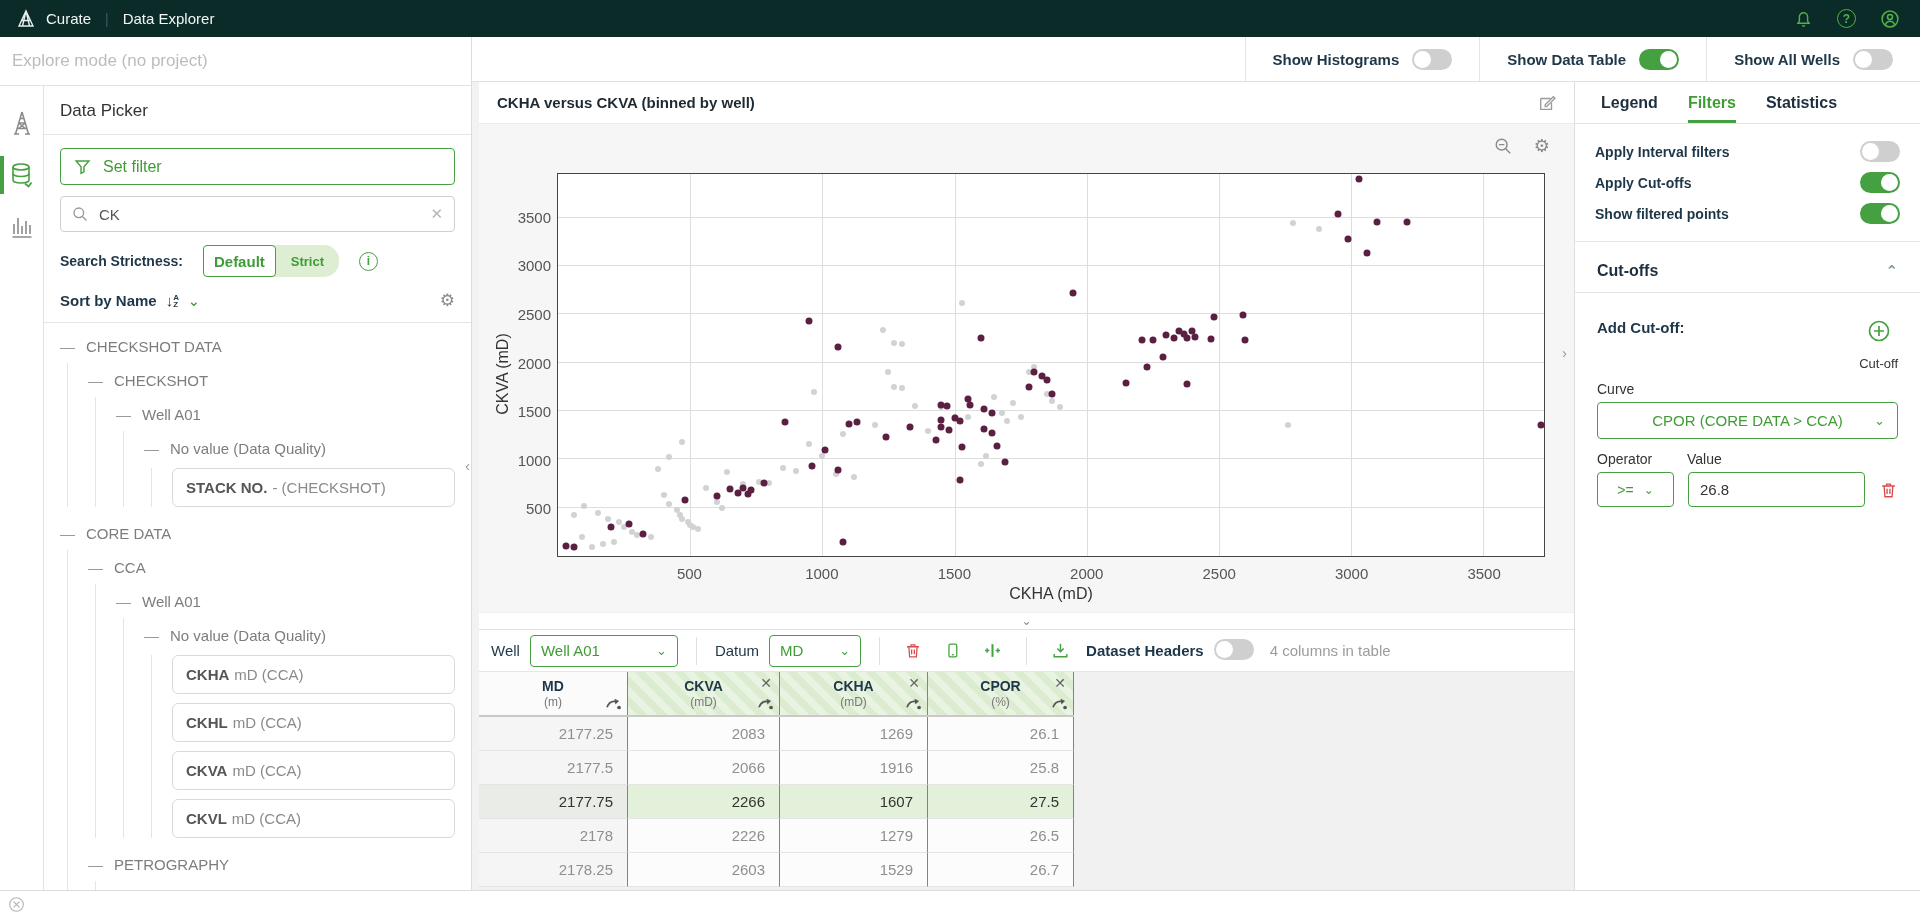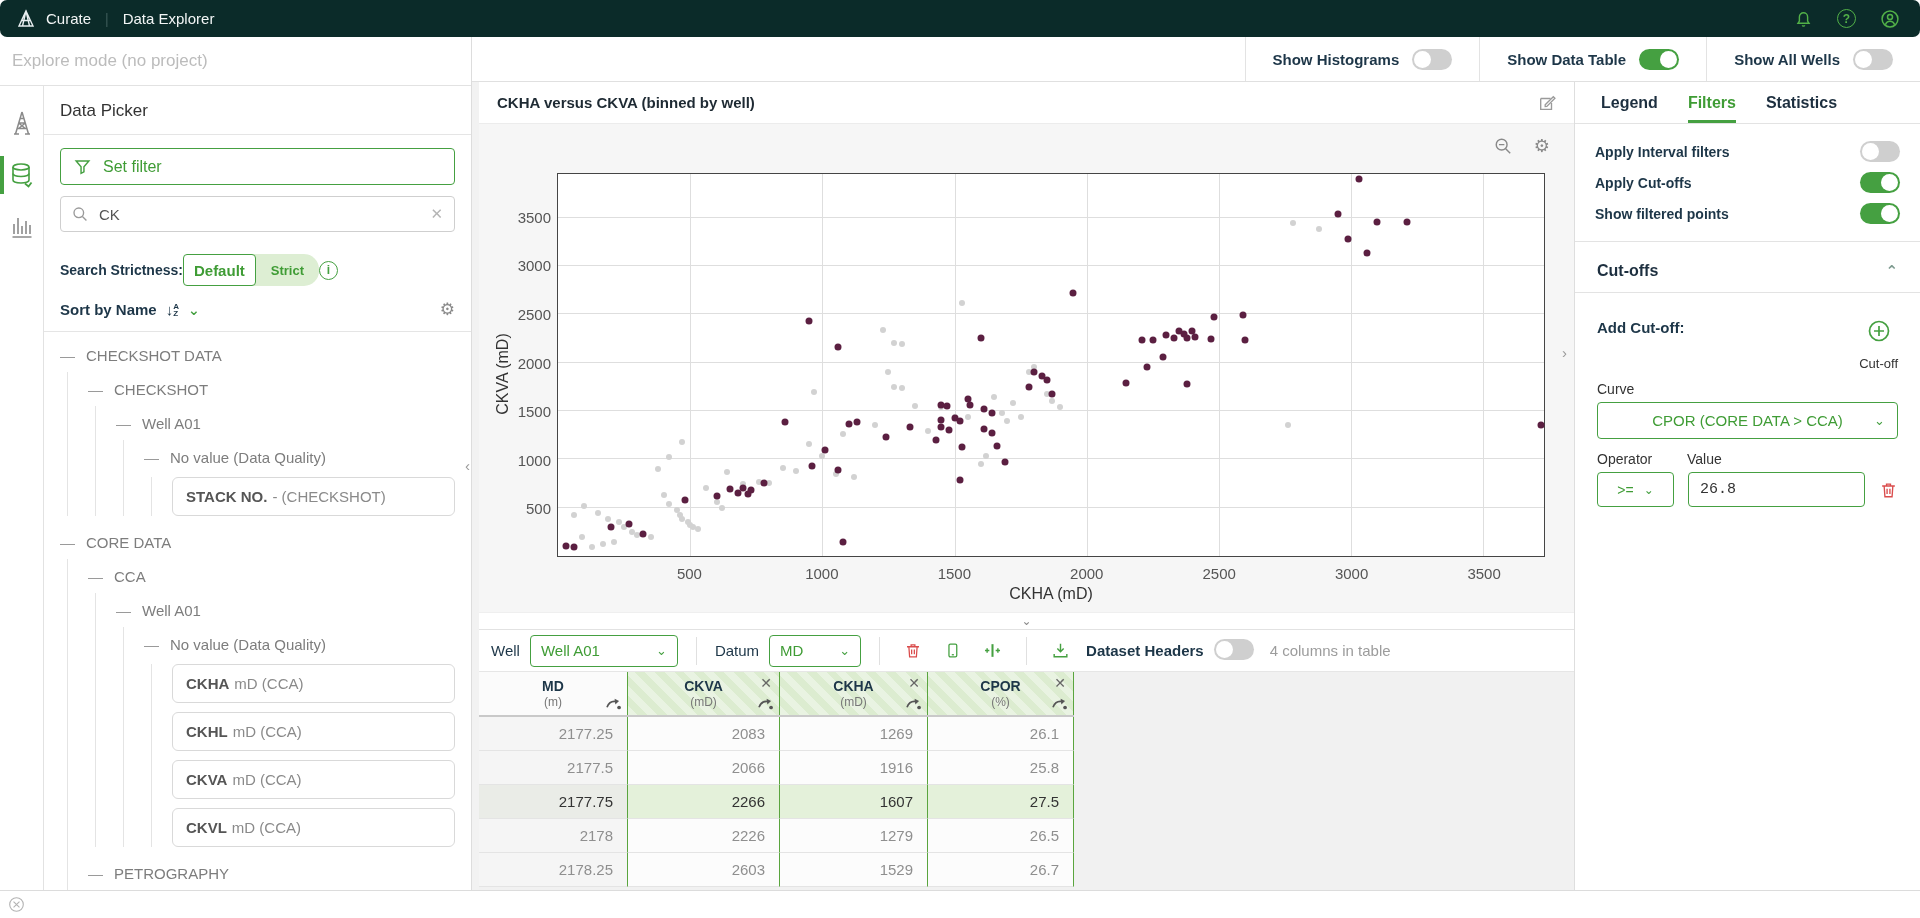--- a/index.html
+++ b/index.html
@@ -1,20 +1,20 @@
 <!DOCTYPE html>
 <html><head>
 <meta charset="utf-8">
 <style>
   html,body{margin:0;padding:0;width:1920px;height:918px;overflow:hidden;
     font-family:"Liberation Sans","DejaVu Sans",sans-serif;background:#fff;}
   *{box-sizing:border-box;}
 
   
-  .topbar{height:37px;background:#0b2b29;display:flex;align-items:center;color:#fff;border-radius:7px;}
+  .topbar{height:37px;background:#0b2b29;display:flex;align-items:center;color:#fff;}
   .tb-logo{margin:0 10px 0 16px;display:flex;align-items:center;}
   .tb-brand{font-size:15px;color:#f2f5f5;}
   .tb-sep{color:#3c5a58;margin:0 14px;font-size:14px;}
   .tb-app{font-size:15px;color:#f2f5f5;}
   .tb-right{margin-left:auto;display:flex;align-items:center;gap:24px;margin-right:20px;}
   .circle-icon{width:19px;height:19px;border:1.6px solid #52b148;border-radius:50%;
     color:#52b148;display:flex;align-items:center;justify-content:center;font-size:12px;font-weight:bold;}
 
   
   .content{display:flex;height:853px;}
@@ -29,21 +29,21 @@
   .rail-item{position:relative;width:100%;display:flex;justify-content:center;padding:8px 0;}
   .rail-item.active::before{content:'';position:absolute;left:0;top:2px;bottom:2px;width:4px;background:#45a041;}
   .picker{flex:1;display:flex;flex-direction:column;min-width:0;}
   .picker-title{font-size:17px;color:#333;padding:15px 16px 13px;border-bottom:1px solid #e5e5e5;}
   .set-filter{margin:13px 16px 0;height:37px;border:1.5px solid #45a041;border-radius:4px;display:flex;
     align-items:center;gap:12px;padding:0 13px;color:#3f9c35;font-size:16px;background:#fff;cursor:pointer;}
   .search-box{margin:11px 16px 0;height:36px;border:1px solid #cfcfcf;border-radius:4px;display:flex;
     align-items:center;padding:0 11px;gap:9px;background:#fff;}
   .search-box input{flex:1;border:none;outline:none;font-size:15px;color:#555;font-family:inherit;background:transparent;}
   .search-clear{color:#b5b5b5;font-size:15px;cursor:pointer;}
-  .strictness-row{display:flex;align-items:center;gap:0;margin:22px 16px 0;font-size:14px;font-weight:bold;color:#1d3648;}
+  .strictness-row{display:flex;align-items:center;gap:20px;margin:13px 16px 0;font-size:14px;font-weight:bold;color:#1d3648;}
   .strict-pill{background:#ddeed3;border-radius:15px;display:flex;align-items:center;}
   .strict-opt{padding:4px 15px;color:#3f9c35;font-size:13px;font-weight:bold;border-radius:15px;cursor:pointer;}
   .strict-opt.sel{background:#fff;border:1.5px solid #45a041;}
   .info-icon{width:19px;height:19px;border:1.6px solid #45a041;border-radius:50%;color:#45a041;
     display:flex;align-items:center;justify-content:center;font-size:12px;font-weight:bold;font-style:normal;}
   .sort-row{display:flex;align-items:center;gap:9px;margin:13px 16px 11px;font-size:15px;font-weight:bold;color:#1d3648;}
   .az-icon{display:inline-flex;align-items:center;color:#1d3648;}
   .az-letters{display:inline-flex;flex-direction:column;font-size:8px;line-height:7px;font-weight:bold;}
   .sort-chev{color:#45a041;font-size:14px;}
   .sort-gear{margin-left:auto;color:#8a8a8a;font-size:17px;cursor:pointer;}
@@ -150,21 +150,21 @@
   .curve-select{margin:2px 22px;height:37px;border:1.5px solid #45a041;border-radius:4px;display:flex;
     align-items:center;justify-content:center;color:#3f9c35;font-size:15px;position:relative;cursor:pointer;}
   .curve-select .chev{position:absolute;right:12px;color:#45a041;font-size:13px;}
   .opval-labels{display:flex;padding:10px 22px 3px;font-size:14px;color:#333;}
   .opval-labels .op{width:90px;}
   .opval-row{display:flex;align-items:center;gap:14px;padding:2px 22px;}
   .op-select{width:90px;height:35px;border:1.5px solid #45a041;border-radius:4px;display:flex;align-items:center;
     justify-content:center;gap:10px;color:#3f9c35;font-size:14px;cursor:pointer;}
   .op-select .chev{color:#45a041;font-size:12px;}
   .val-input{width:177px;height:35px;border:1.5px solid #45a041;border-radius:4px;padding:0 11px;
-    font-size:15px;color:#333;outline:none;font-family:Liberation Mono, monospace;}
+    font-size:15px;color:#333;outline:none;font-family:Liberation Sans, sans-serif;}
   .trash-btn{display:flex;cursor:pointer;}
 </style>
 </head>
 <body>
 
 <header class="topbar">
   <span class="tb-logo">
     <svg width="20" height="20" viewBox="0 0 20 20">
         <path d="M10 2 L17 17 H3 Z M10 2 L6.5 17 M10 2 L13.5 17 M5.6 11.5 H14.4" fill="none" stroke="#e8eef0" stroke-width="1.4"></path>
       </svg>

